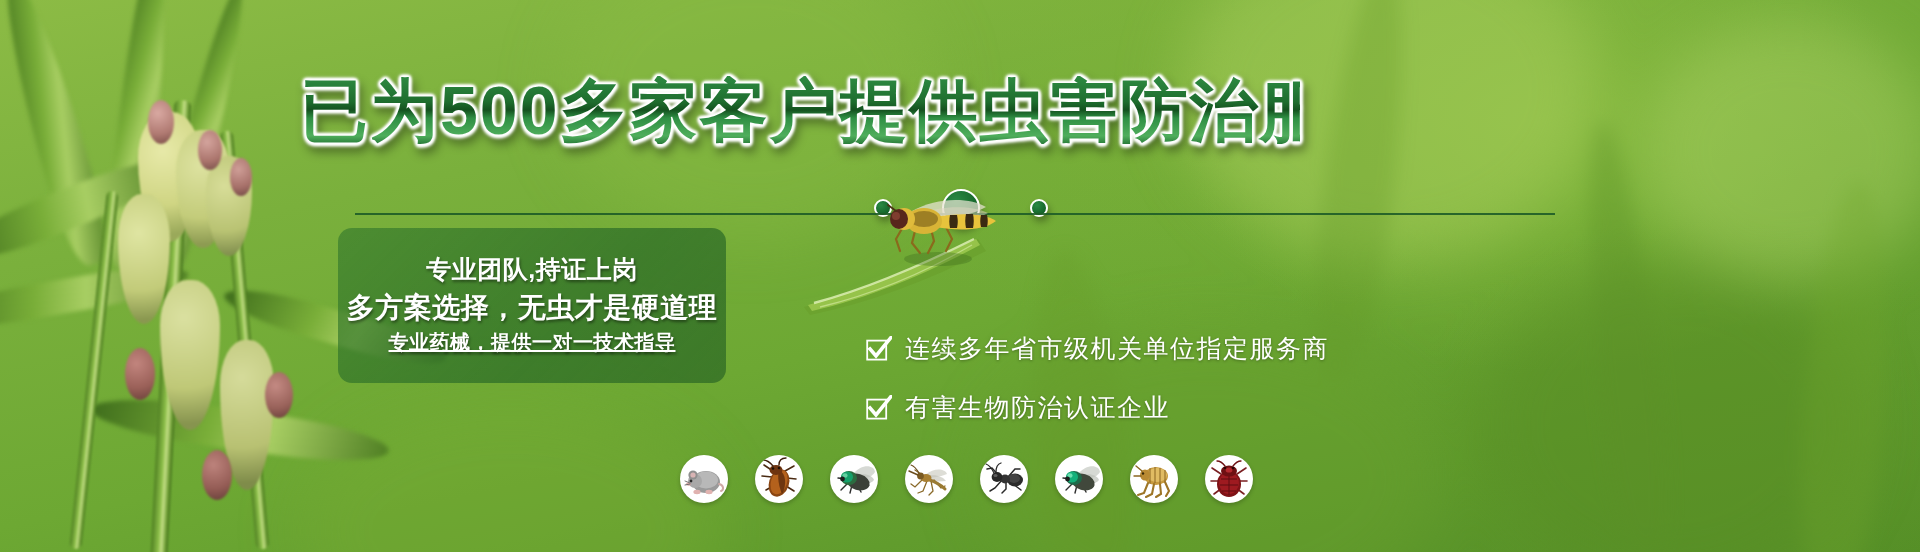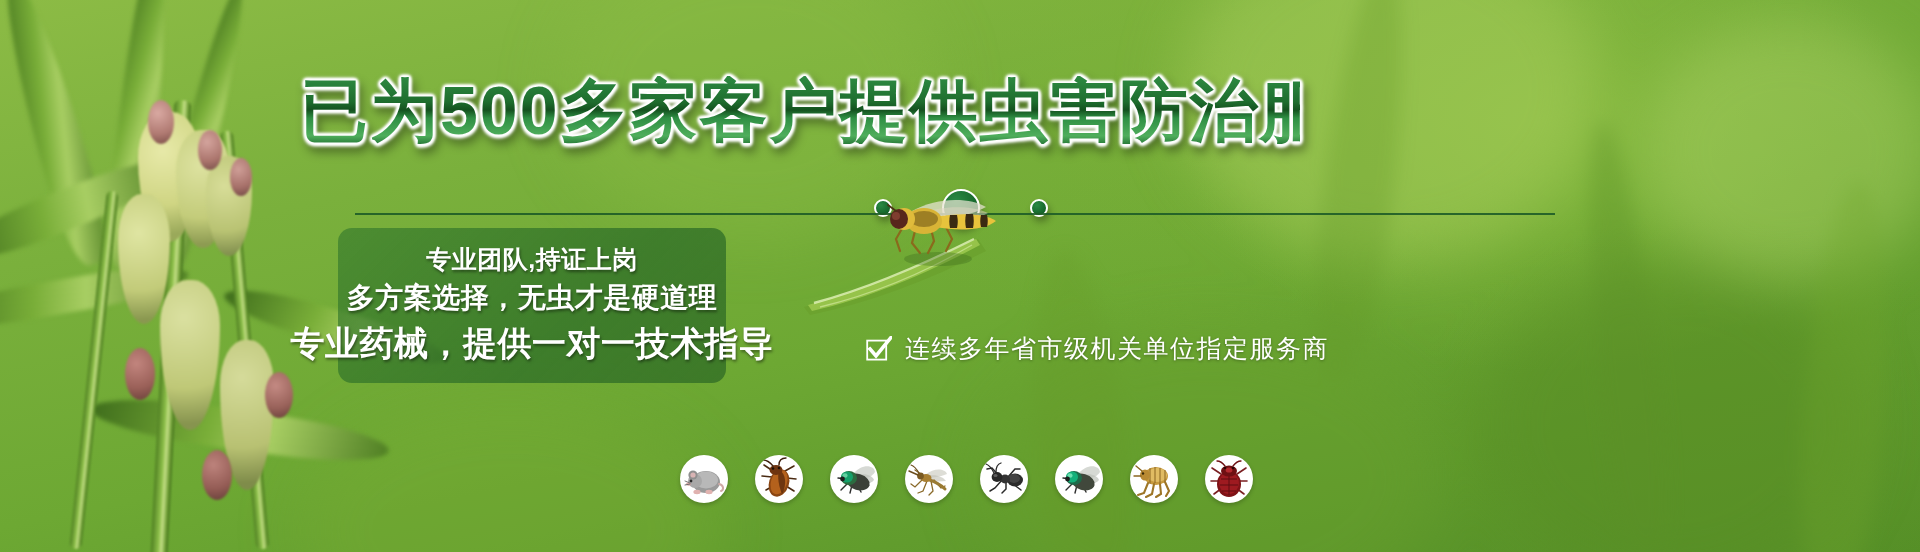--- a/index.html
+++ b/index.html
@@ -120,21 +120,21 @@
   }
   .slogan-line {
     color:#ffffff;
     font-weight:bold;
     white-space:nowrap;
     text-shadow:1px 2px 3px rgba(0,0,0,.45);
     line-height:1.38;
   }
   .slogan-line.l1 { font-size:25px; letter-spacing:.5px; }
   .slogan-line.l2 { font-size:28px; letter-spacing:.5px; }
-  .slogan-line.l3 { font-size:34px; letter-spacing:.5px; }
+  .slogan-line.l3 { font-size:20px; letter-spacing:.5px;text-decoration:underline; }
 
   
   #checklist {
     position:absolute;
     left:866px; top:332px;
     display:flex; flex-direction:column; gap:26px;
   }
   .check-row { display:flex; align-items:center; gap:13px; }
   .check-box { width:26px; height:26px; flex:0 0 26px; position:relative; }
   .check-text {
@@ -268,20 +268,29 @@
 
   <div id="checklist">
     <div class="check-row">
       <span class="check-box">
         <svg width="26" height="26" viewBox="0 0 26 26">
           <rect x="1.2" y="4.6" width="19" height="19" fill="none" stroke="#ffffff" stroke-width="1.8"></rect>
           <path d="M4 13 L10 20 L25 1.5" fill="none" stroke="#ffffff" stroke-width="3.6" stroke-linecap="square"></path>
         </svg>
       </span>
       <span class="check-text">连续多年省市级机关单位指定服务商</span>
+    </div>
+    <div class="check-row">
+      <span class="check-box">
+        <svg width="26" height="26" viewBox="0 0 26 26">
+          <rect x="1.2" y="4.6" width="19" height="19" fill="none" stroke="#ffffff" stroke-width="1.8"></rect>
+          <path d="M4 13 L10 20 L25 1.5" fill="none" stroke="#ffffff" stroke-width="3.6" stroke-linecap="square"></path>
+        </svg>
+      </span>
+      <span class="check-text">有害生物防治认证企业</span>
     </div>
   </div>
 
   <div id="pest-row">
 
     <div class="pest">
       <svg width="44" height="44" viewBox="0 0 44 44">
         <ellipse cx="24" cy="25" rx="14" ry="11" fill="#9a9a9a"></ellipse>
         <ellipse cx="24" cy="23" rx="12" ry="8.5" fill="#b8b8b8"></ellipse>
         <ellipse cx="13" cy="24" rx="7" ry="7" fill="#a8a8a8"></ellipse>

